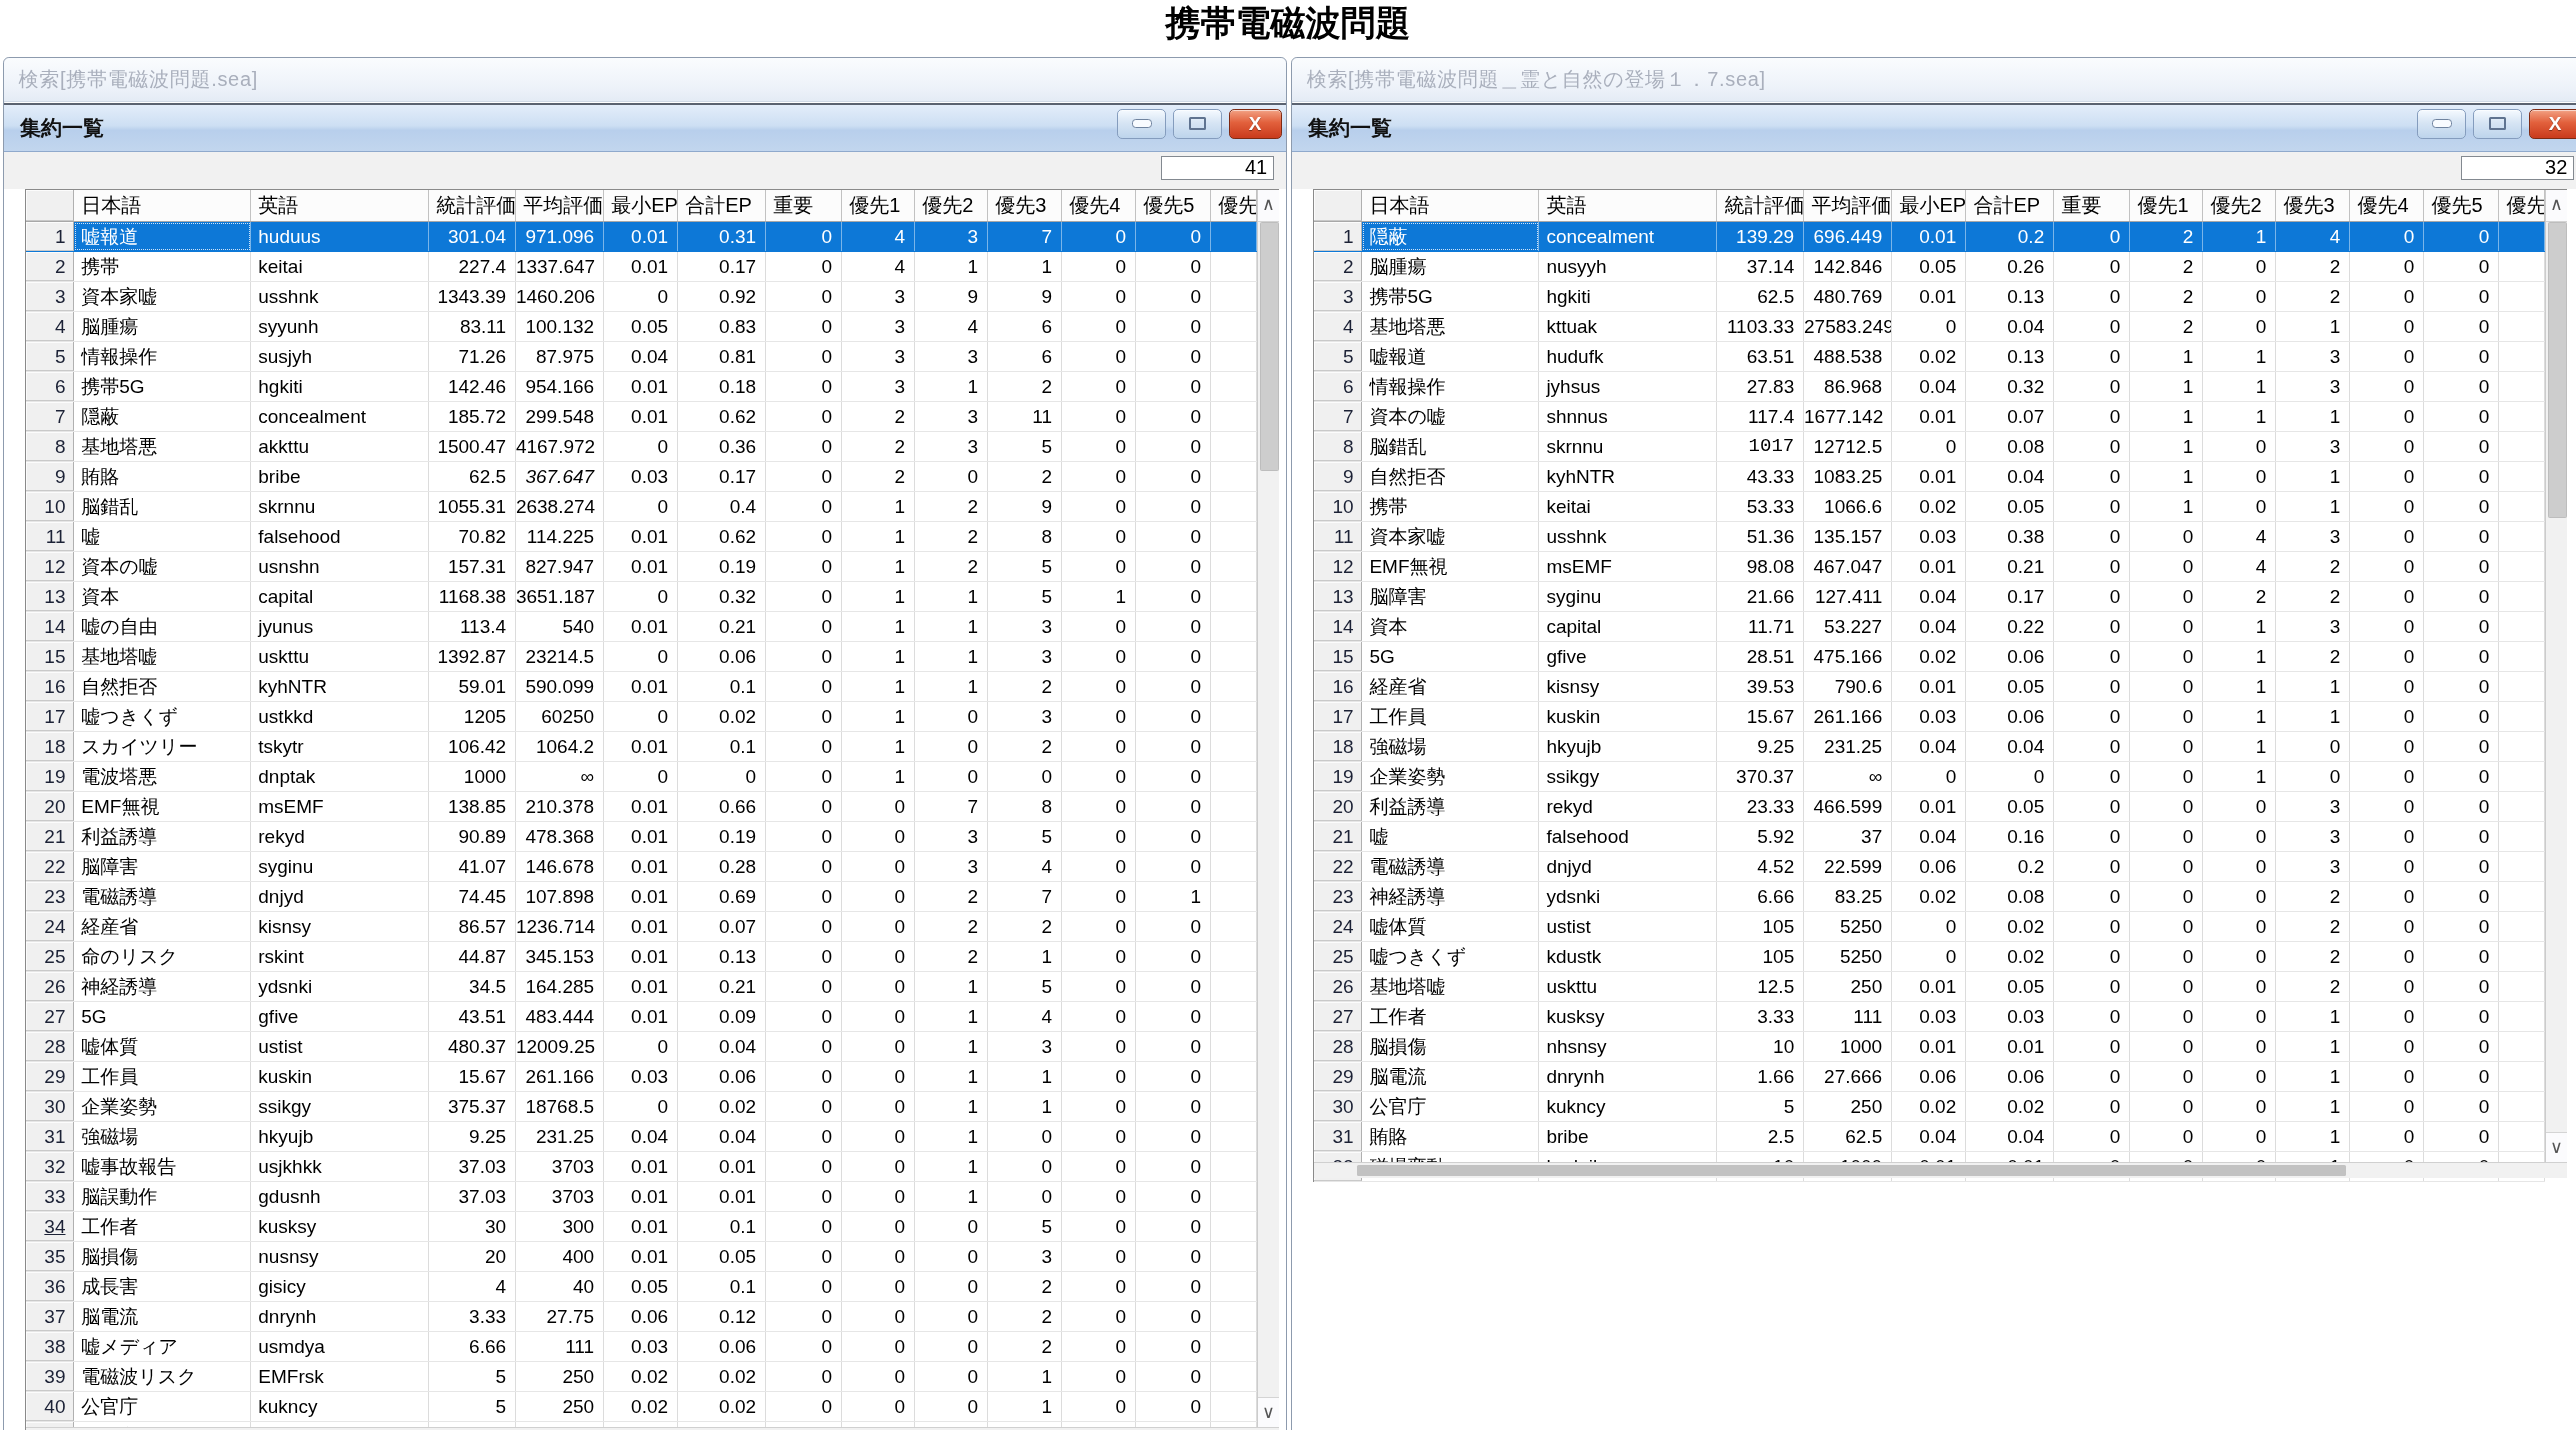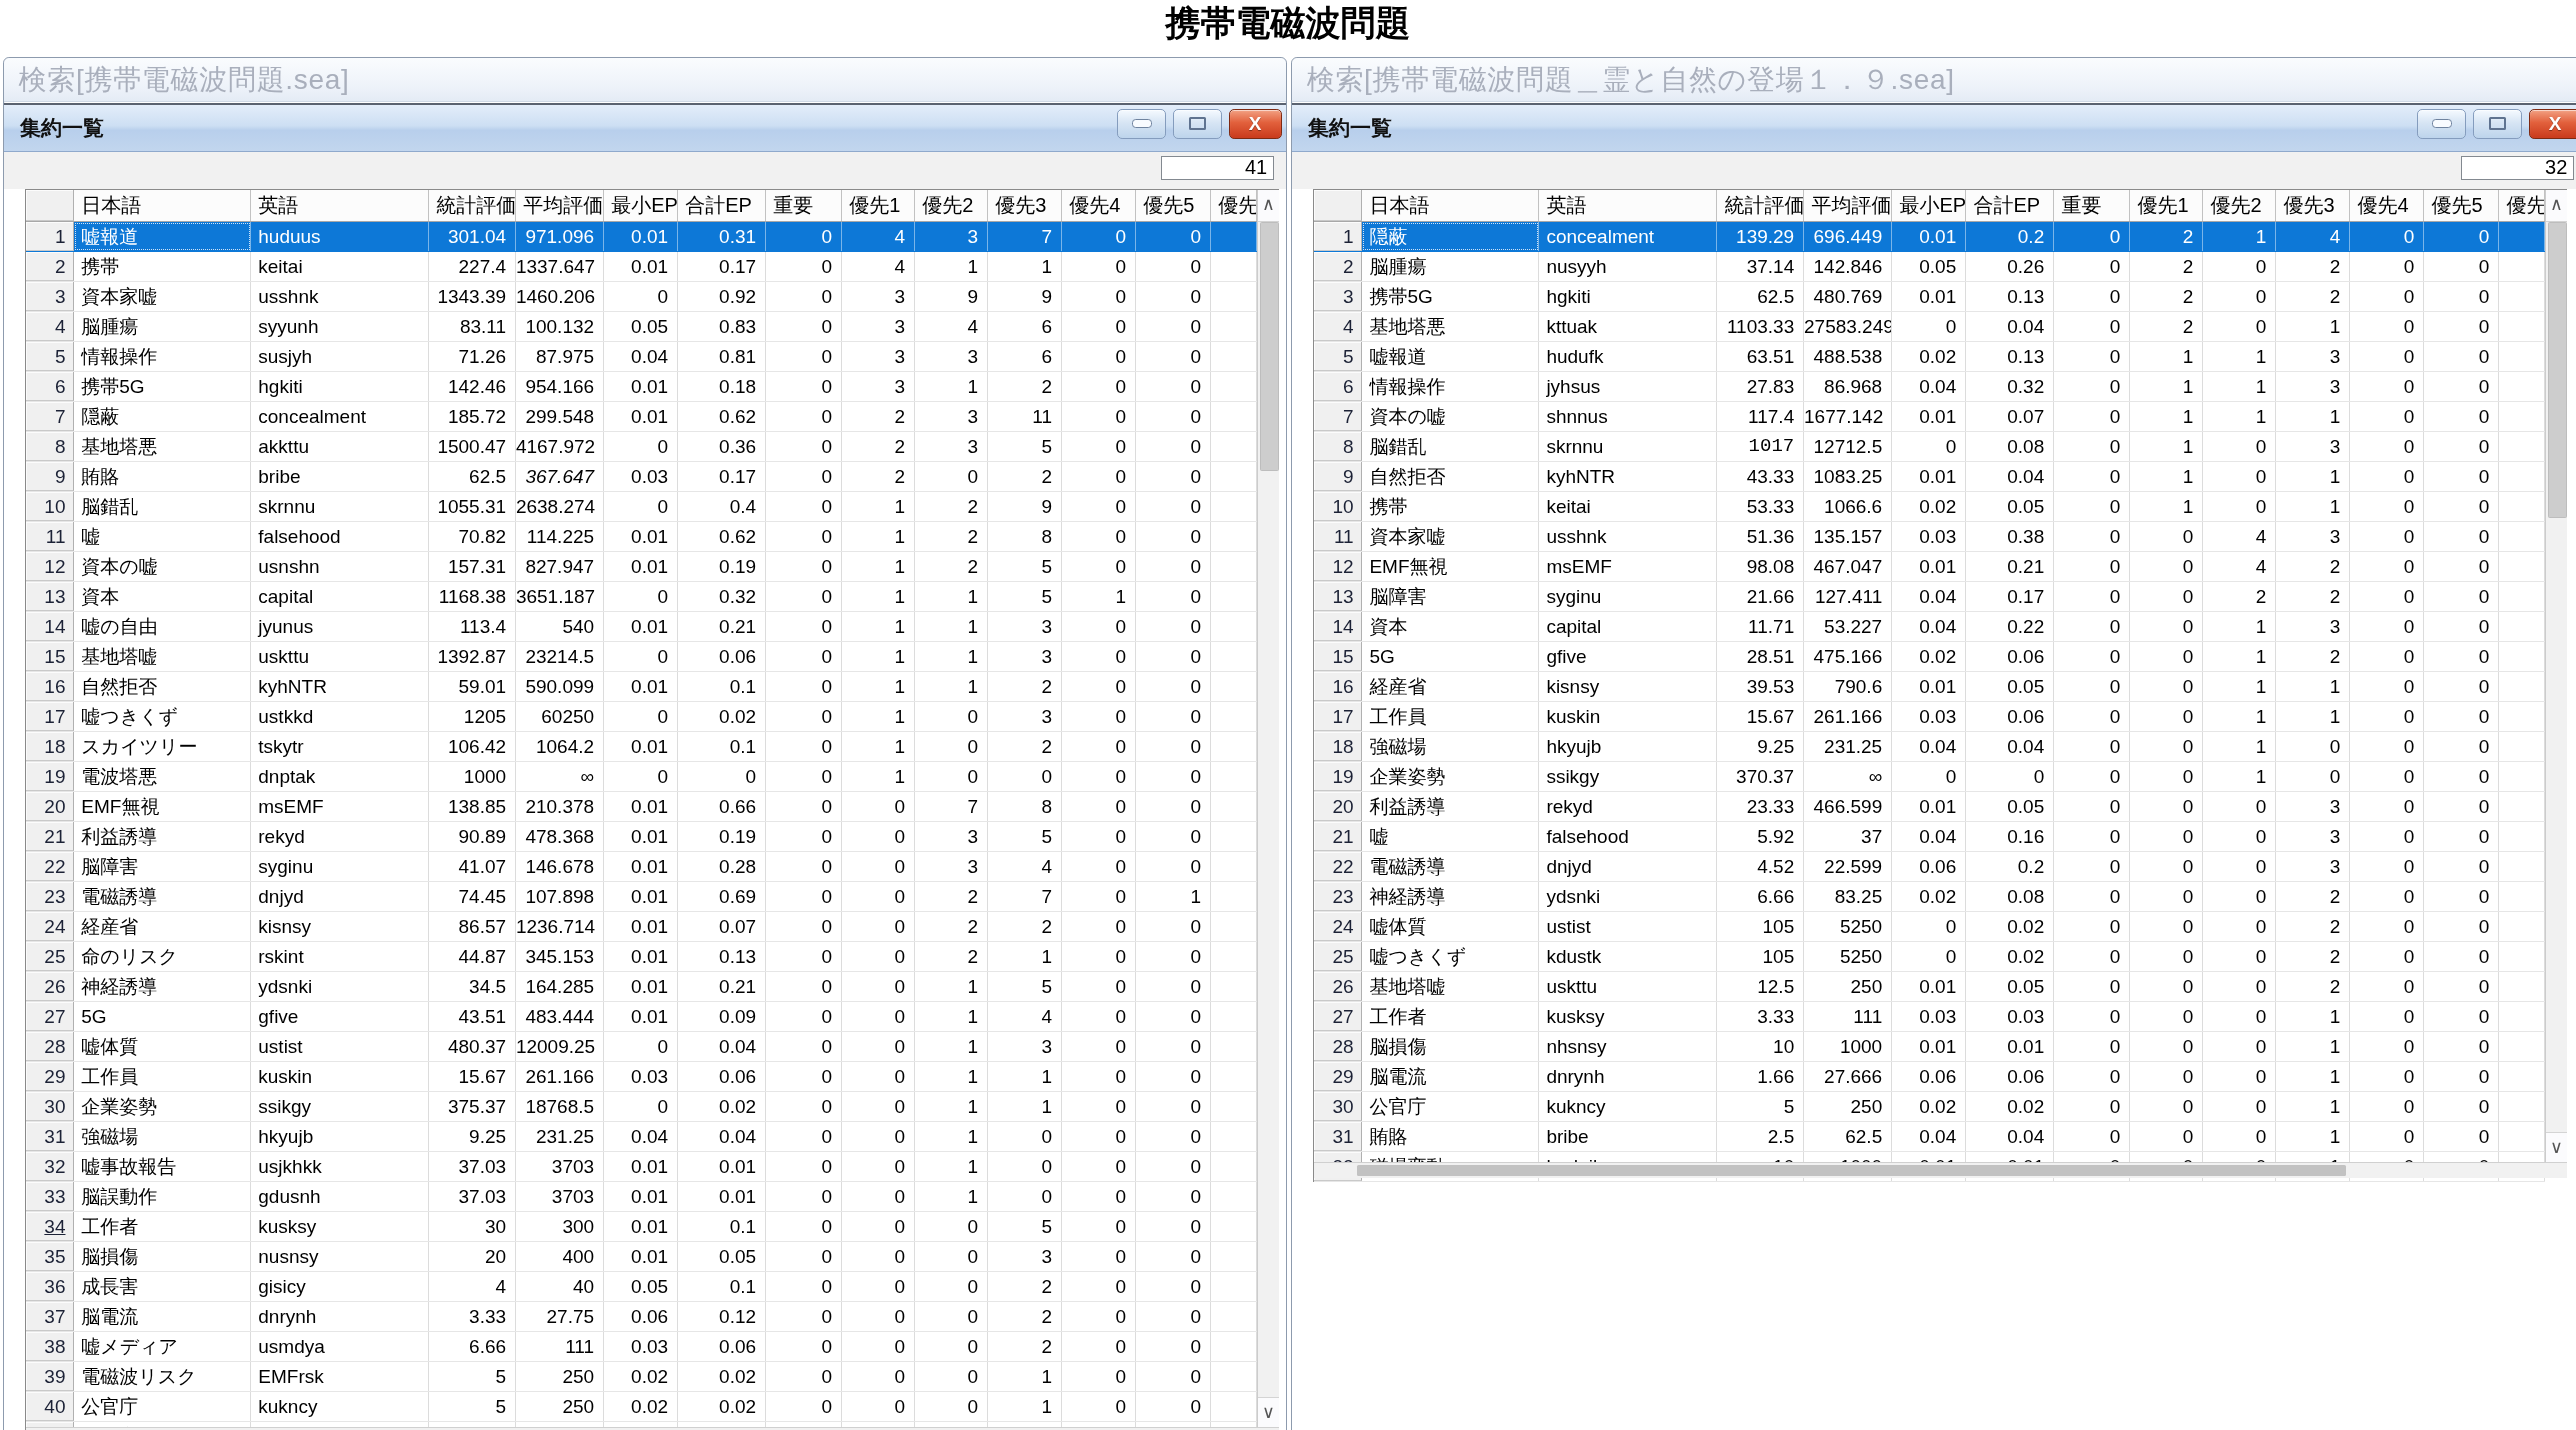--- a/index.html
+++ b/index.html
@@ -20,21 +20,21 @@
     box-shadow:0 0 0 0.7px #e3e9f2 inset;
   }
   .win-left{left:2.9px;width:1282px;}
   .win-right{left:1291px;width:1294px;}
   .outer-titlebar{
     height:44px;border-radius:5.9px 5.9px 0 0;
     background:linear-gradient(#fafcfe,#edf2f9 70%,#e4ebf5);
     border-bottom:0.7px solid #cfd9e6;
     display:flex;align-items:center;padding-left:14.7px;box-sizing:border-box;
   }
-  .outer-title{font-size:28px;color:#a9afbc;letter-spacing:0.7px;}
+  .outer-title{font-size:20px;color:#a9afbc;letter-spacing:0.7px;}
   
   .inner{
     position:absolute;left:0;top:45px;right:0;bottom:0;
     border-top:2.2px solid #5a6270;background:#fff;
   }
   .panel-titlebar{
     height:47px;position:relative;
     background:linear-gradient(#e3edfa,#cddff3 45%,#b8cfec 55%,#c2d6ee);
     border-bottom:0.7px solid #8fa9cc;
     display:flex;align-items:center;padding-left:16px;box-sizing:border-box;
@@ -799,21 +799,21 @@
           <div class="hscroll" style="top: 1237px;">
             <div class="h-thumb" style="left: 43px; width: 989px;"></div>
           </div>
         </div>
     </div>
   </div>
 </div>
 
 <div class="window win-right">
   <div class="outer-titlebar">
-    <span class="outer-title">検索[携帯電磁波問題＿霊と自然の登場１．９.sea]</span>
+    <span class="outer-title">検索[携帯電磁波問題＿霊と自然の登場１．7.sea]</span>
   </div>
   <div class="inner">
     <div class="panel-titlebar">
       <span class="panel-title">集約一覧</span>
       <span class="winbtns">
         <span class="wbtn">
             <span class="glyph-min"></span>
           </span>
         <span class="wbtn">
             <span class="glyph-max"></span>

